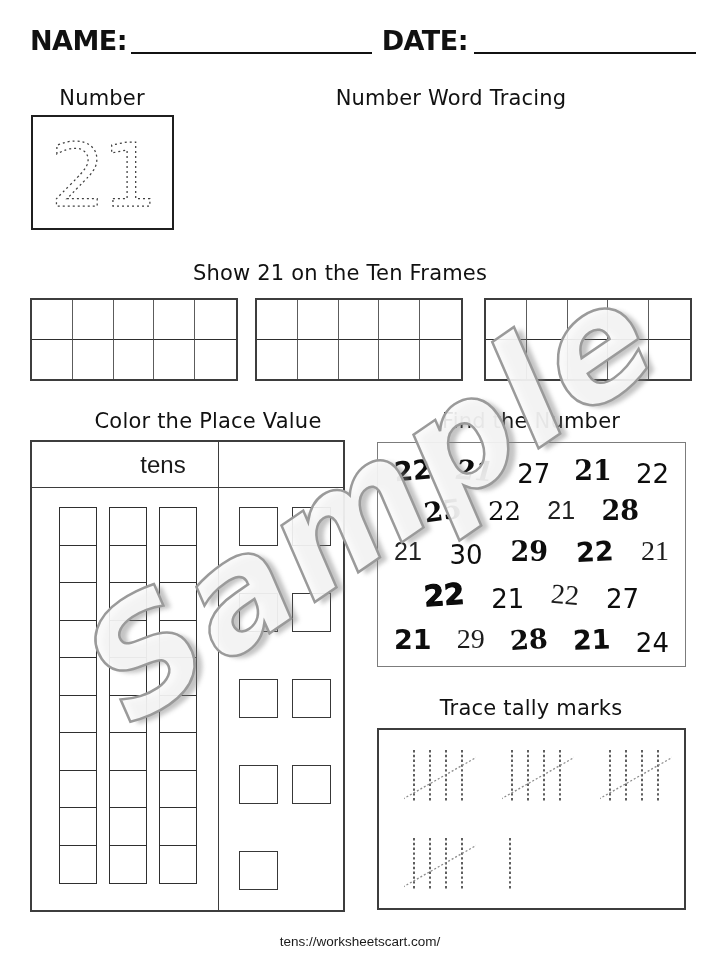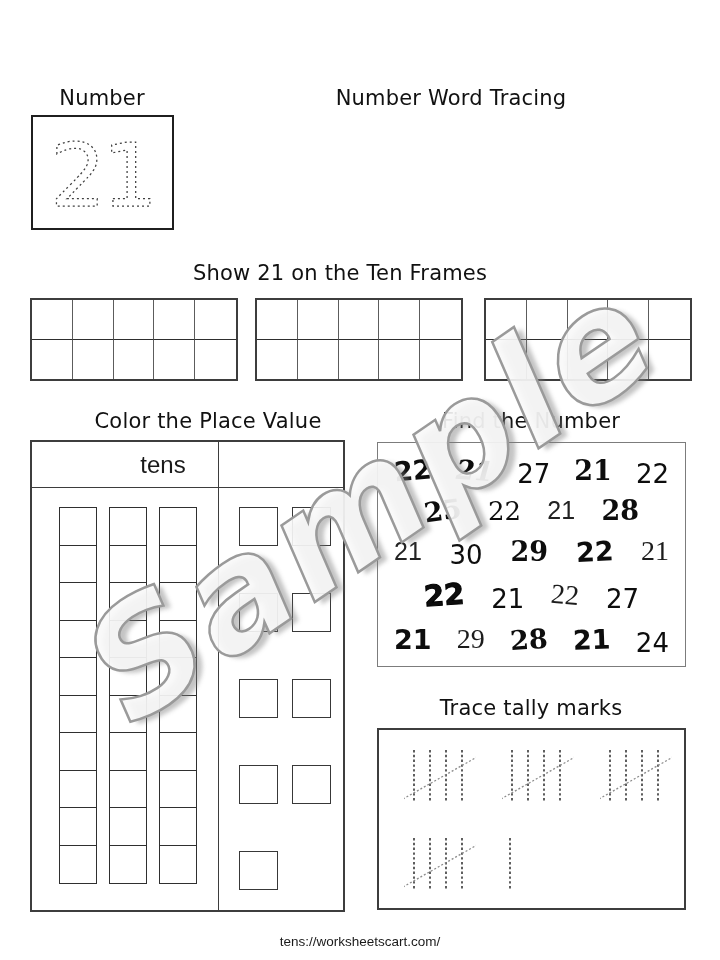--- a/index.html
+++ b/index.html
@@ -80,20 +80,26 @@
 
   
   .footer { position:absolute; left:0; right:0; top:934px; text-align:center;
             font-family:"Liberation Sans",sans-serif; font-size:13.5px; color:#1a1a1a; }
 </style>
 </head>
 <body>
 
 <div class="page">
 
+  <div class="hdr">
+    <span class="hdr-label">NAME:</span>
+    <span class="hdr-line name"></span>
+    <span class="hdr-label">DATE:</span>
+    <span class="hdr-line date"></span>
+  </div>
 
   <div class="sec-title" style="left:102px; top:86px;">Number</div>
   <div class="trace-box" id="numberBox">
     <svg class="trace-svg" viewBox="0 0 139 111">
       <text class="trace-text" x="69" y="58" text-anchor="middle" dominant-baseline="central" font-family="DejaVu Sans, sans-serif" font-size="88" letter-spacing="-4">21</text>
     </svg>
   </div>
 
   <div class="sec-title" style="left:451px; top:86px;">Number Word Tracing</div>
 

